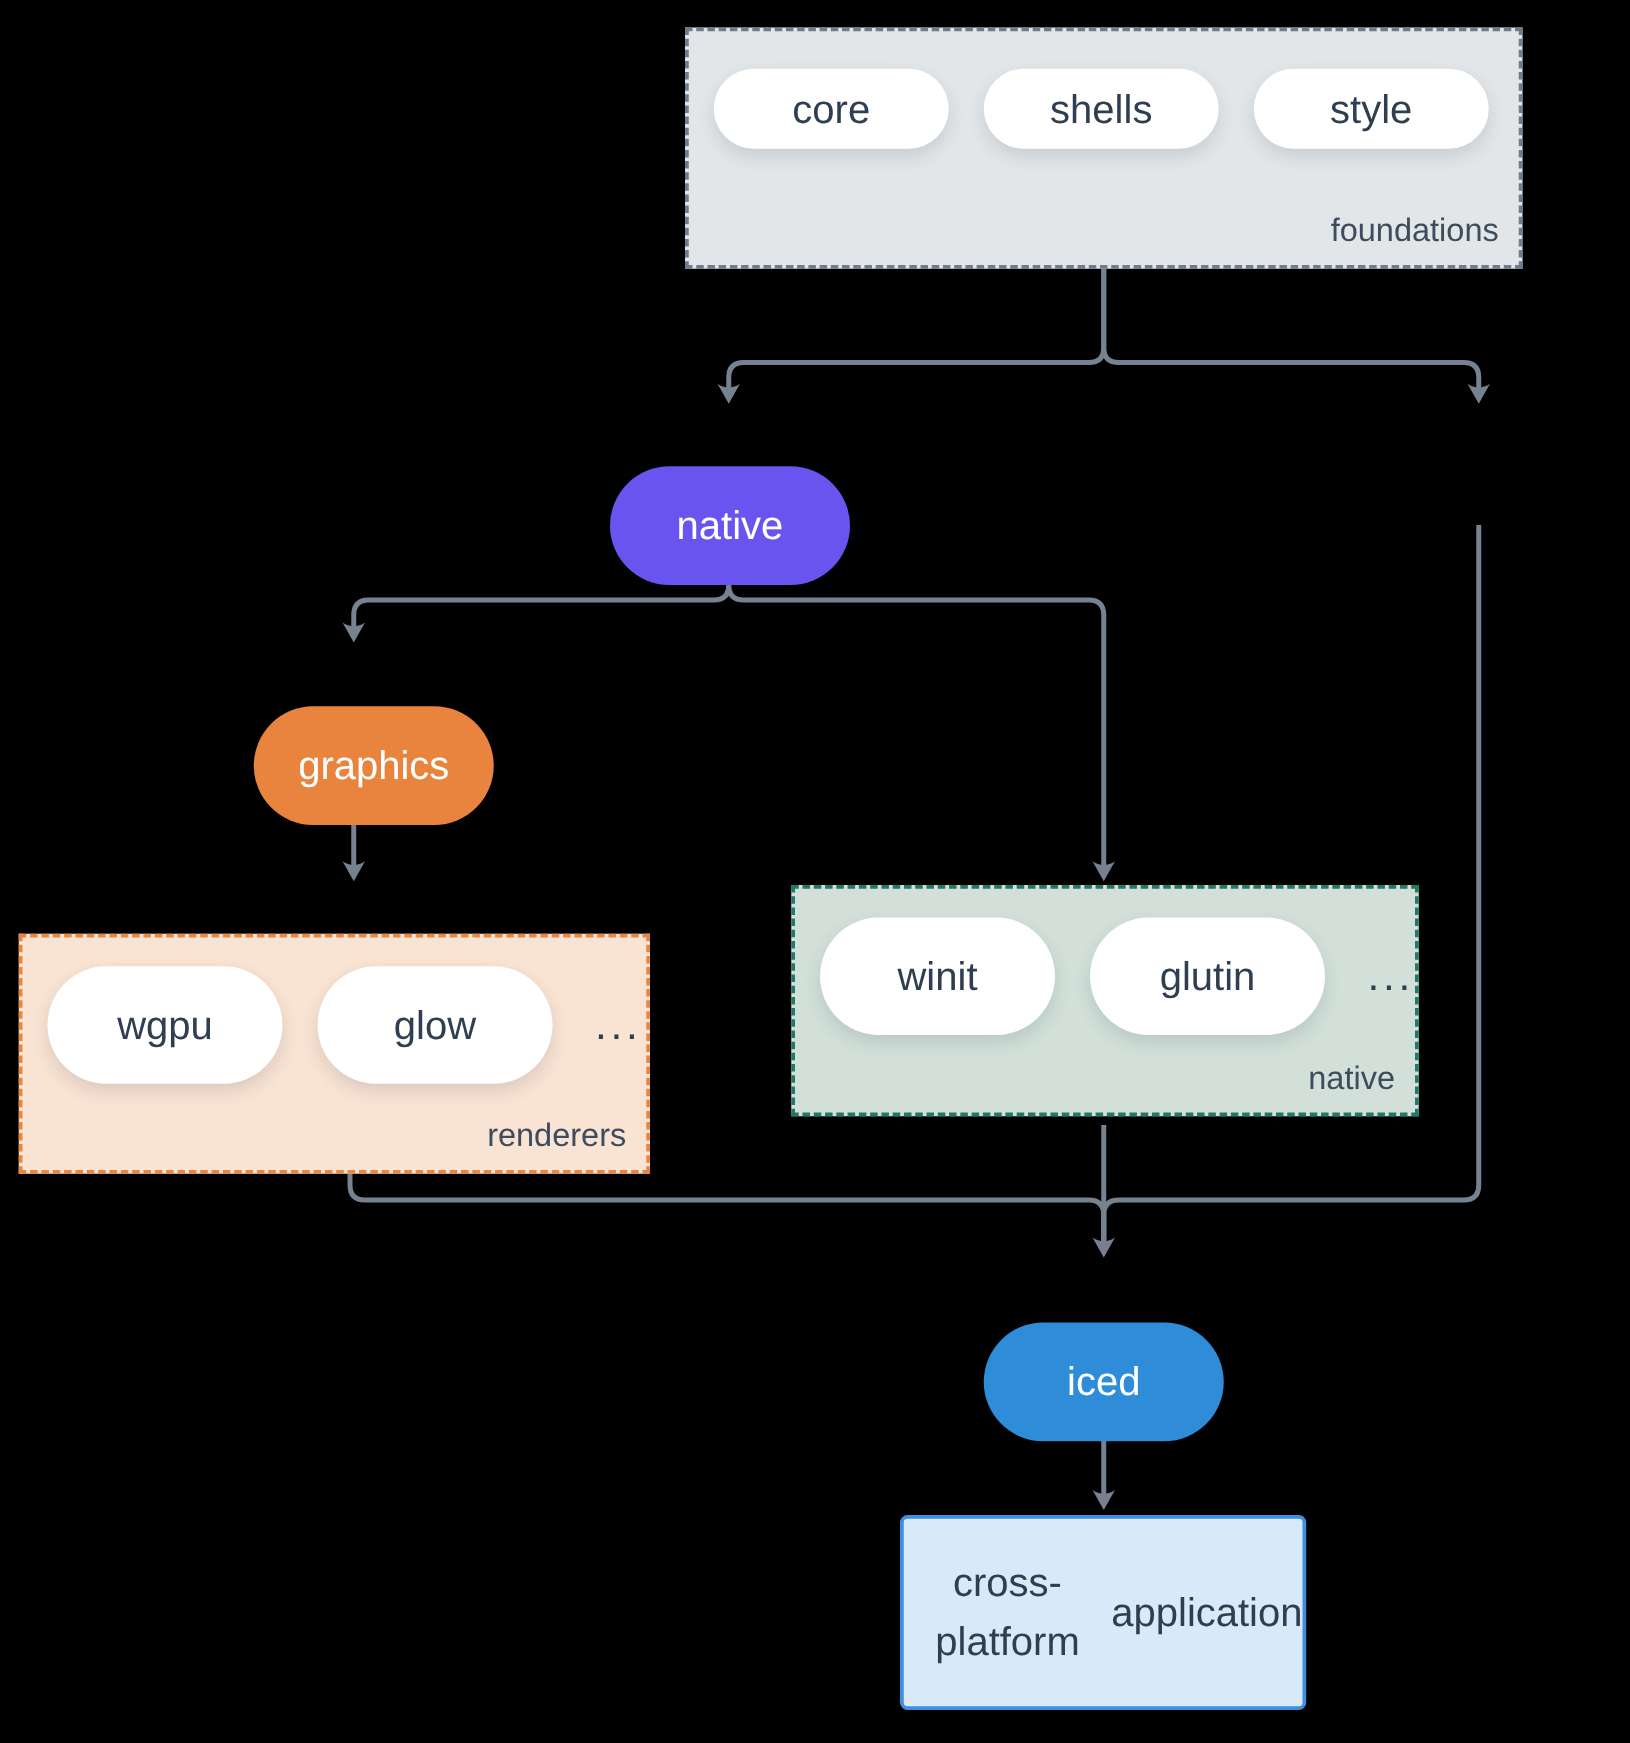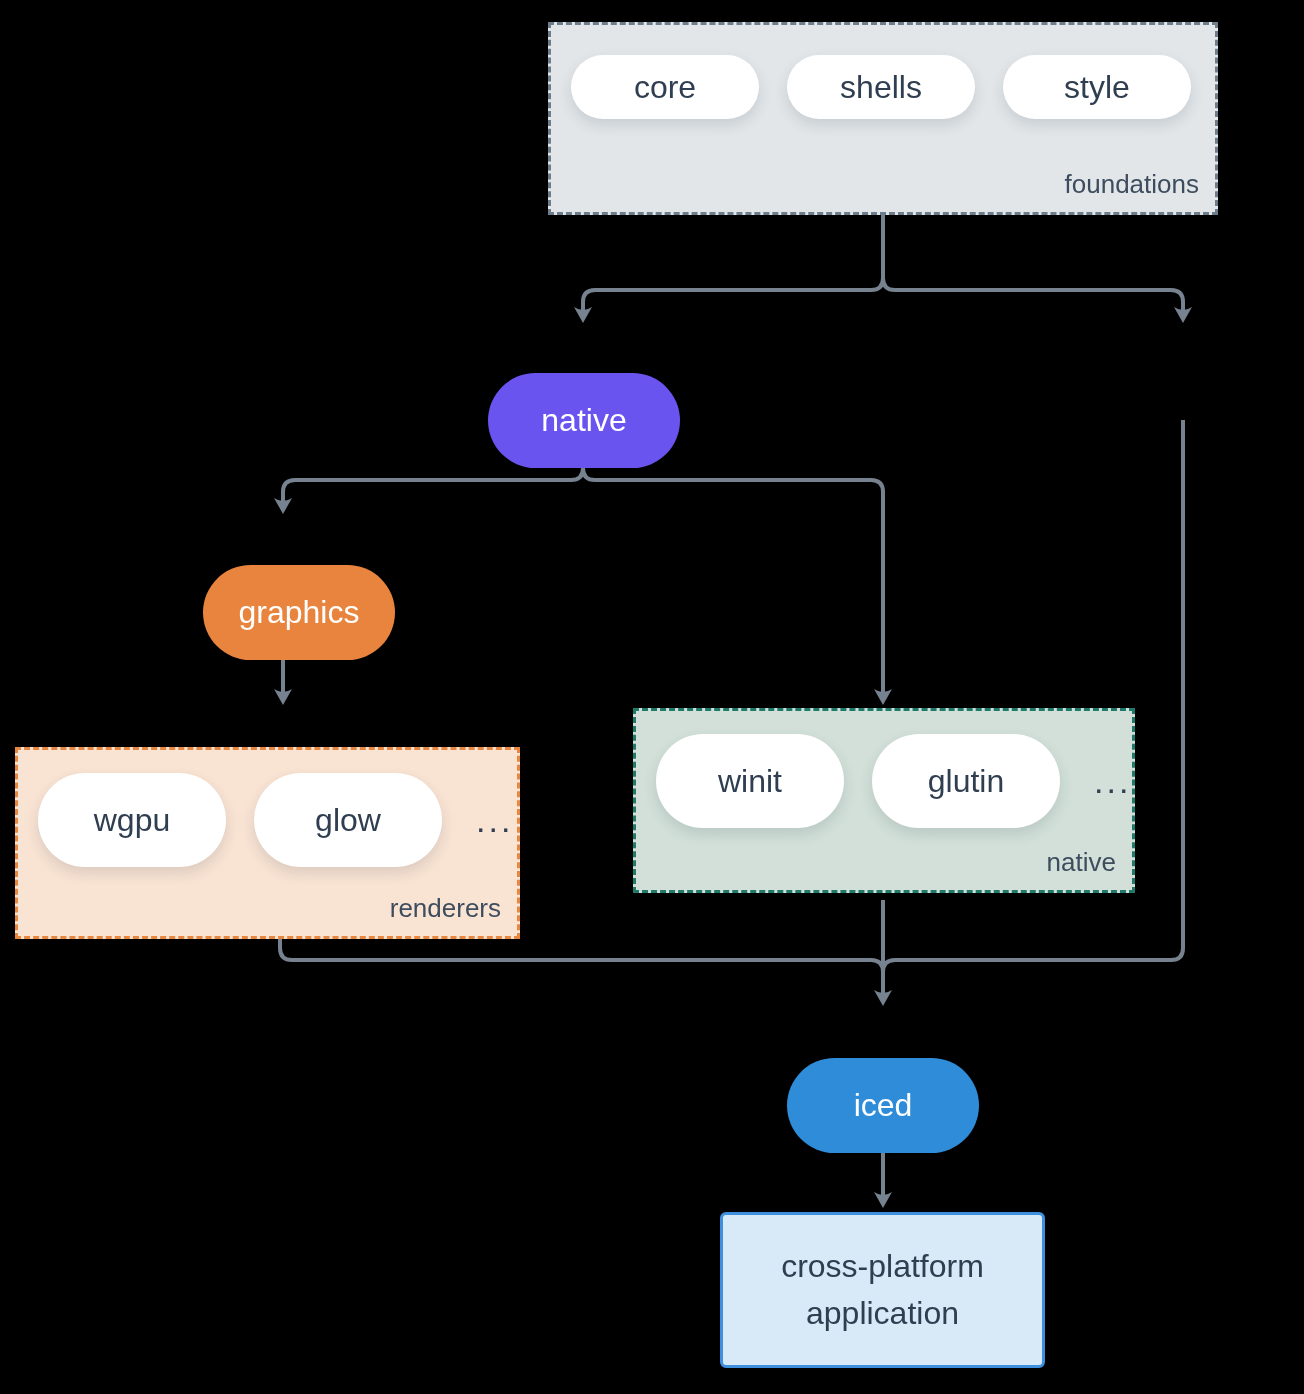--- a/index.html
+++ b/index.html
@@ -50,21 +50,21 @@
   }
   .node-pill.native { left:488px; top:325px; background:var(--purple); }
   .node-pill.web { left:1087px; top:325px; background:var(--purple); }
   .node-pill.graphics { left:203px; top:517px; background:var(--orange);text-align:right; }
   .node-pill.iced { left:787px; top:1010px; background:var(--blue); }
 
   .app-box {
     position:absolute; left:720px; top:1212px; width:325px; height:156px;
     box-sizing:border-box; background:var(--app-fill);
     border:3px solid var(--app-border); border-radius:6px;
-    display:flex; flex-direction:column; align-items:center; justify-content:center;
+    display:flex; flex-direction:row; align-items:center; justify-content:center;
     font-size:32px; line-height:47px; color:var(--text-dark); text-align:center;
   }
 </style>
 </head>
 <body>
 
 <div class="canvas">
 
   <svg class="edges" viewBox="0 0 1304 1394" xmlns="http://www.w3.org/2000/svg">
     <path class="edge" d="M 883 215 L 883 278 Q 883 290 871 290 L 595 290 Q 583 290 583 302 L 583 312"></path>

